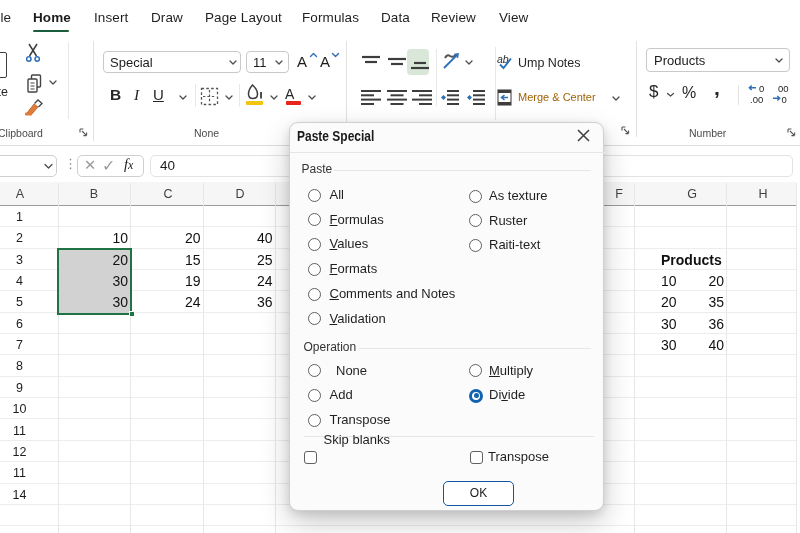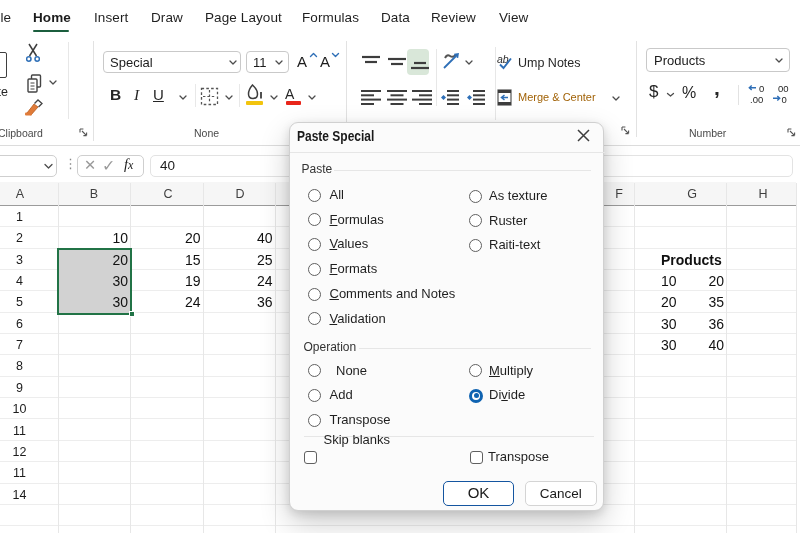--- a/index.html
+++ b/index.html
@@ -347,17 +347,16 @@
   <div class="abs" style="left:183.5px; top:270px; width:5px; height:5px; background:#0f63b1; border-radius:50%;"></div>
   <div class="rlbl" style="left:199px; top:263px;">Di<u>v</u>ide</div>
 
   <div class="dsep" style="left:14px; top:312.5px; width:290px;"></div>
 
   <div class="cbox" style="left:13.5px; top:327.5px;"></div>
   <div class="rlbl" style="left:33.5px; top:308px;">Skip blanks</div>
   <div class="cbox" style="left:180px; top:327.5px;"></div>
   <div class="rlbl" style="left:198px; top:325px;">Transpose</div>
 
-  <div class="abs" style="left:153px; top:358px; width:71px; height:25px; background:#fff; border:1.6px solid #1455a0; border-radius:5px; font-size:15px; color:#1a1a1a; text-align:center; line-height:22px;">OK</div>
-  <div class="abs" style="left:234.5px; top:358px; width:72.5px; height:25px; background:#fff; border:1px solid #d4d4d4; border-radius:5px; font-size:13.5px; color:#1a1a1a; text-align:center; line-height:23px;">Cancel</div>
+  <div class="abs" style="left:153px; top:358px; width:71px; height:25px; background:#fff; border:1.6px solid #1455a0; border-radius:5px; font-size:12px; color:#1a1a1a; text-align:center; line-height:22px;">OK</div>
 </div>
 
 </div>
 
 </body></html>

